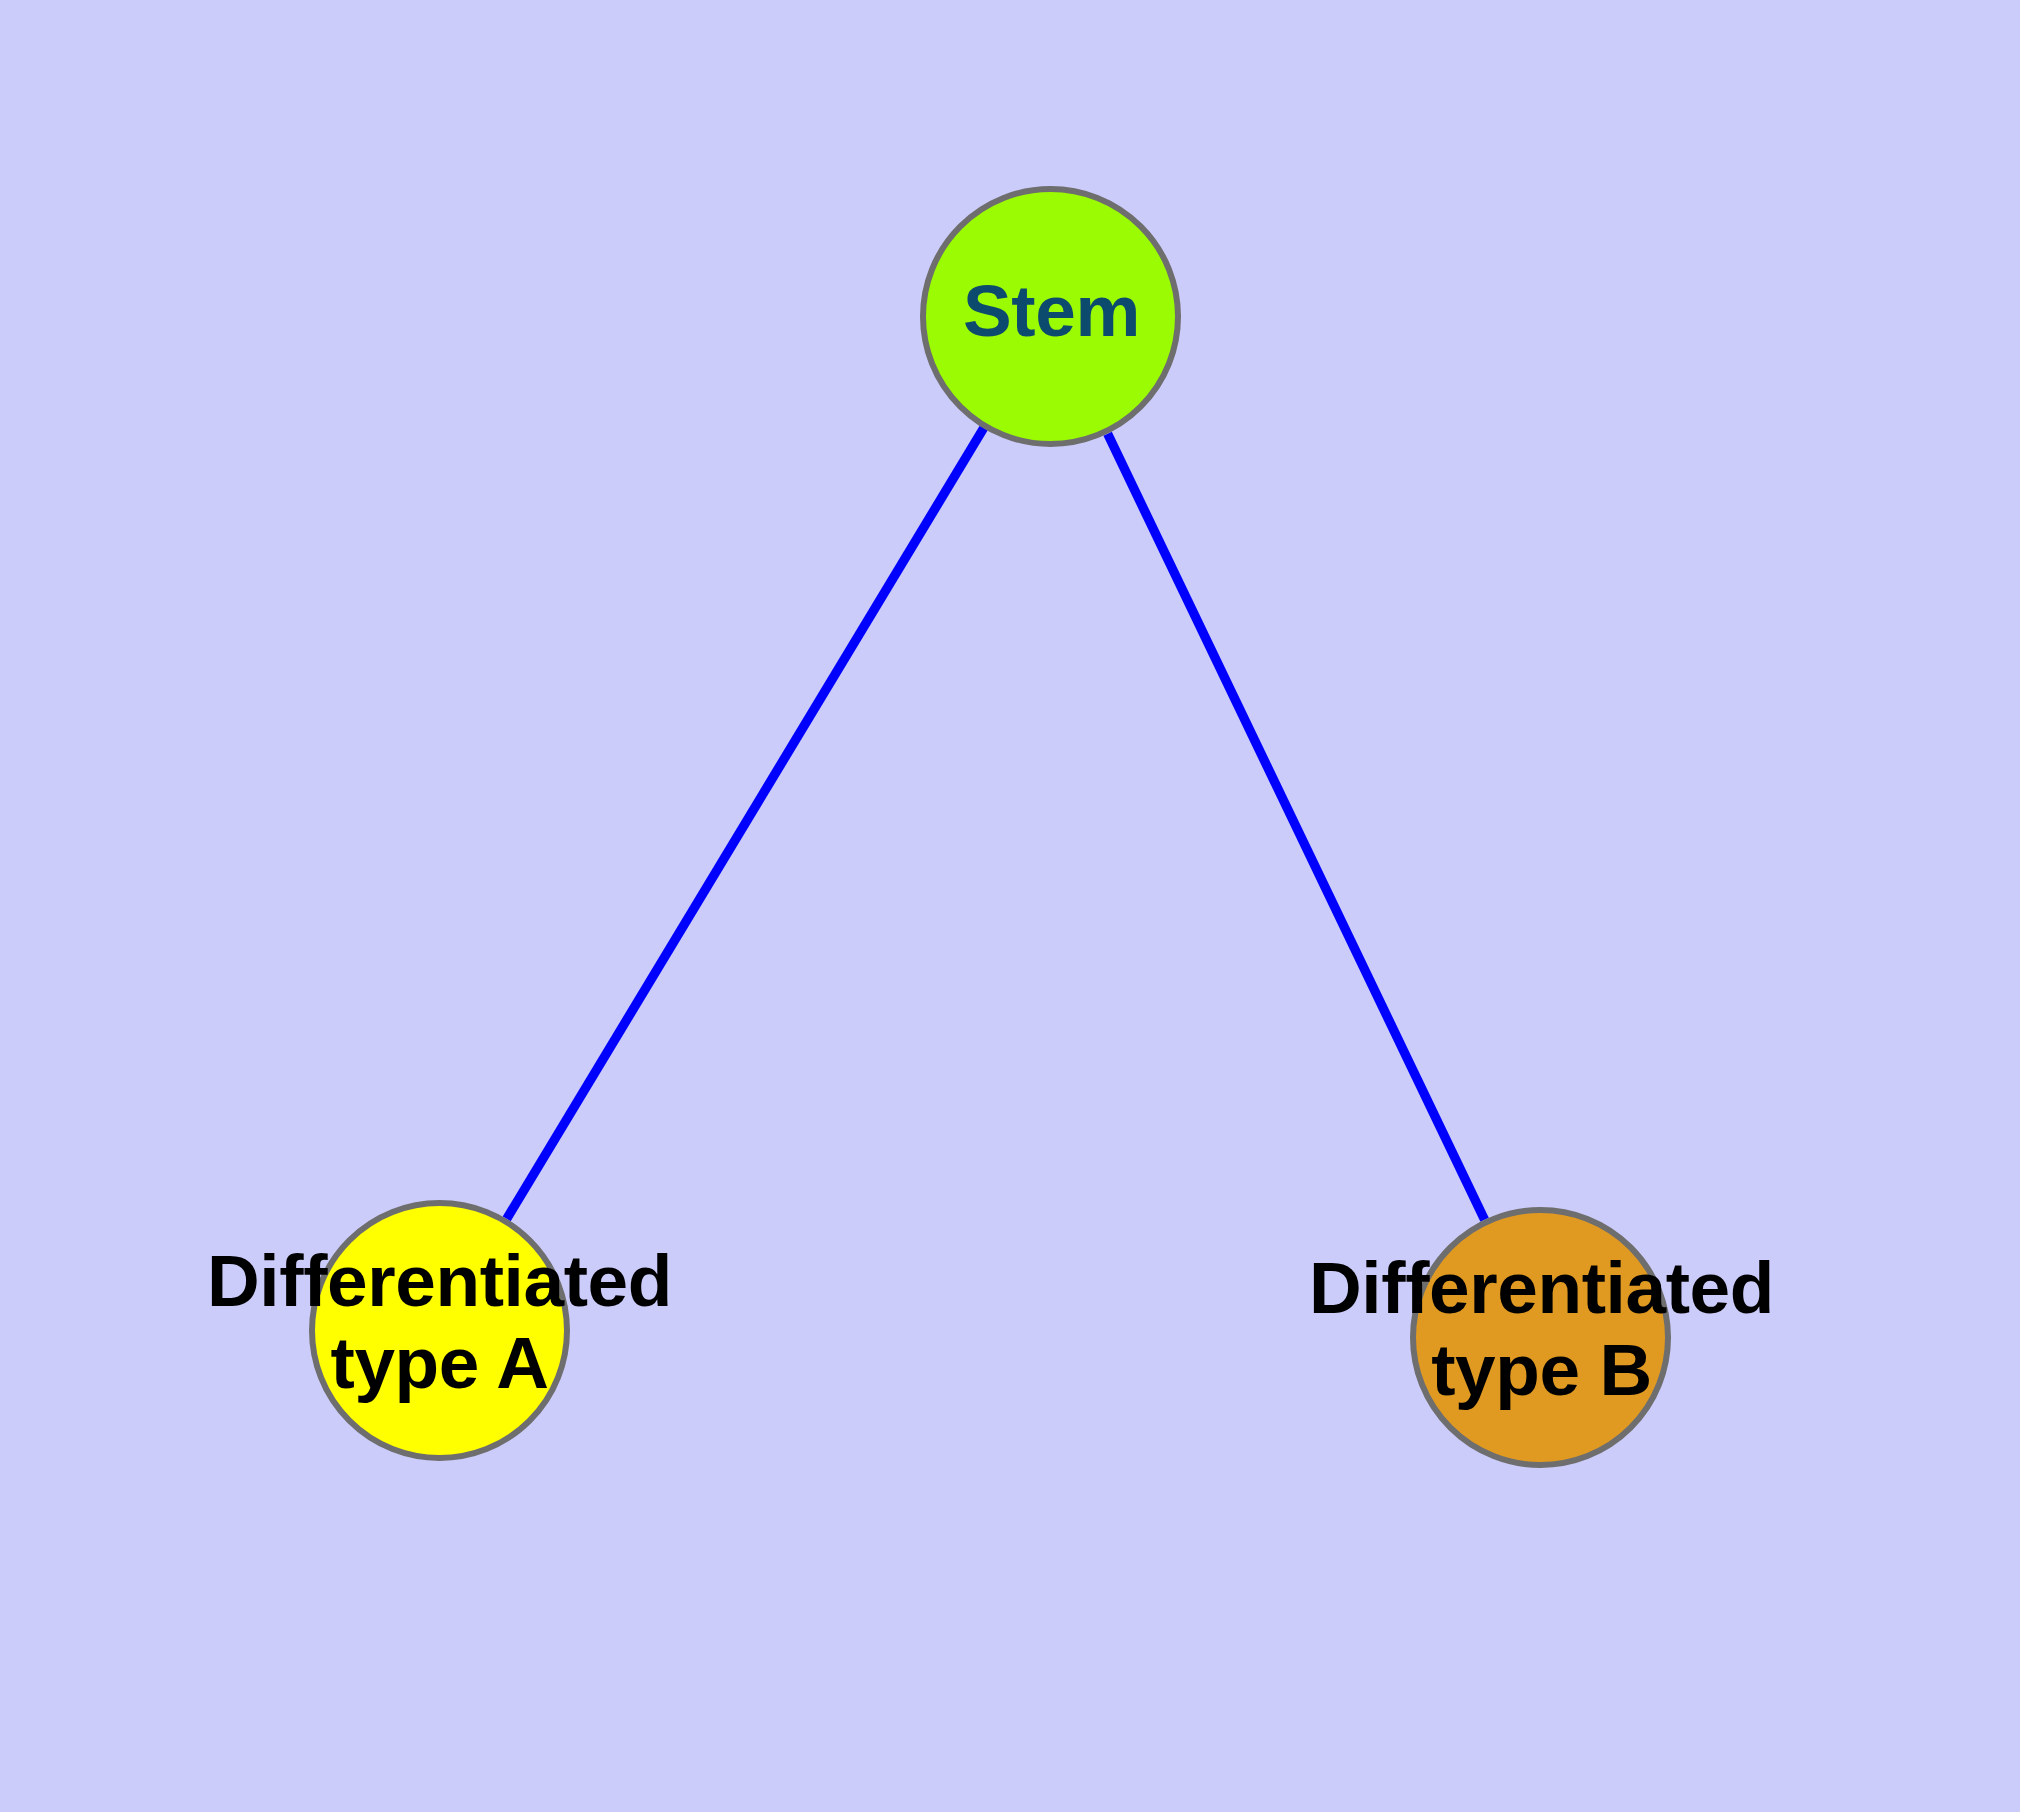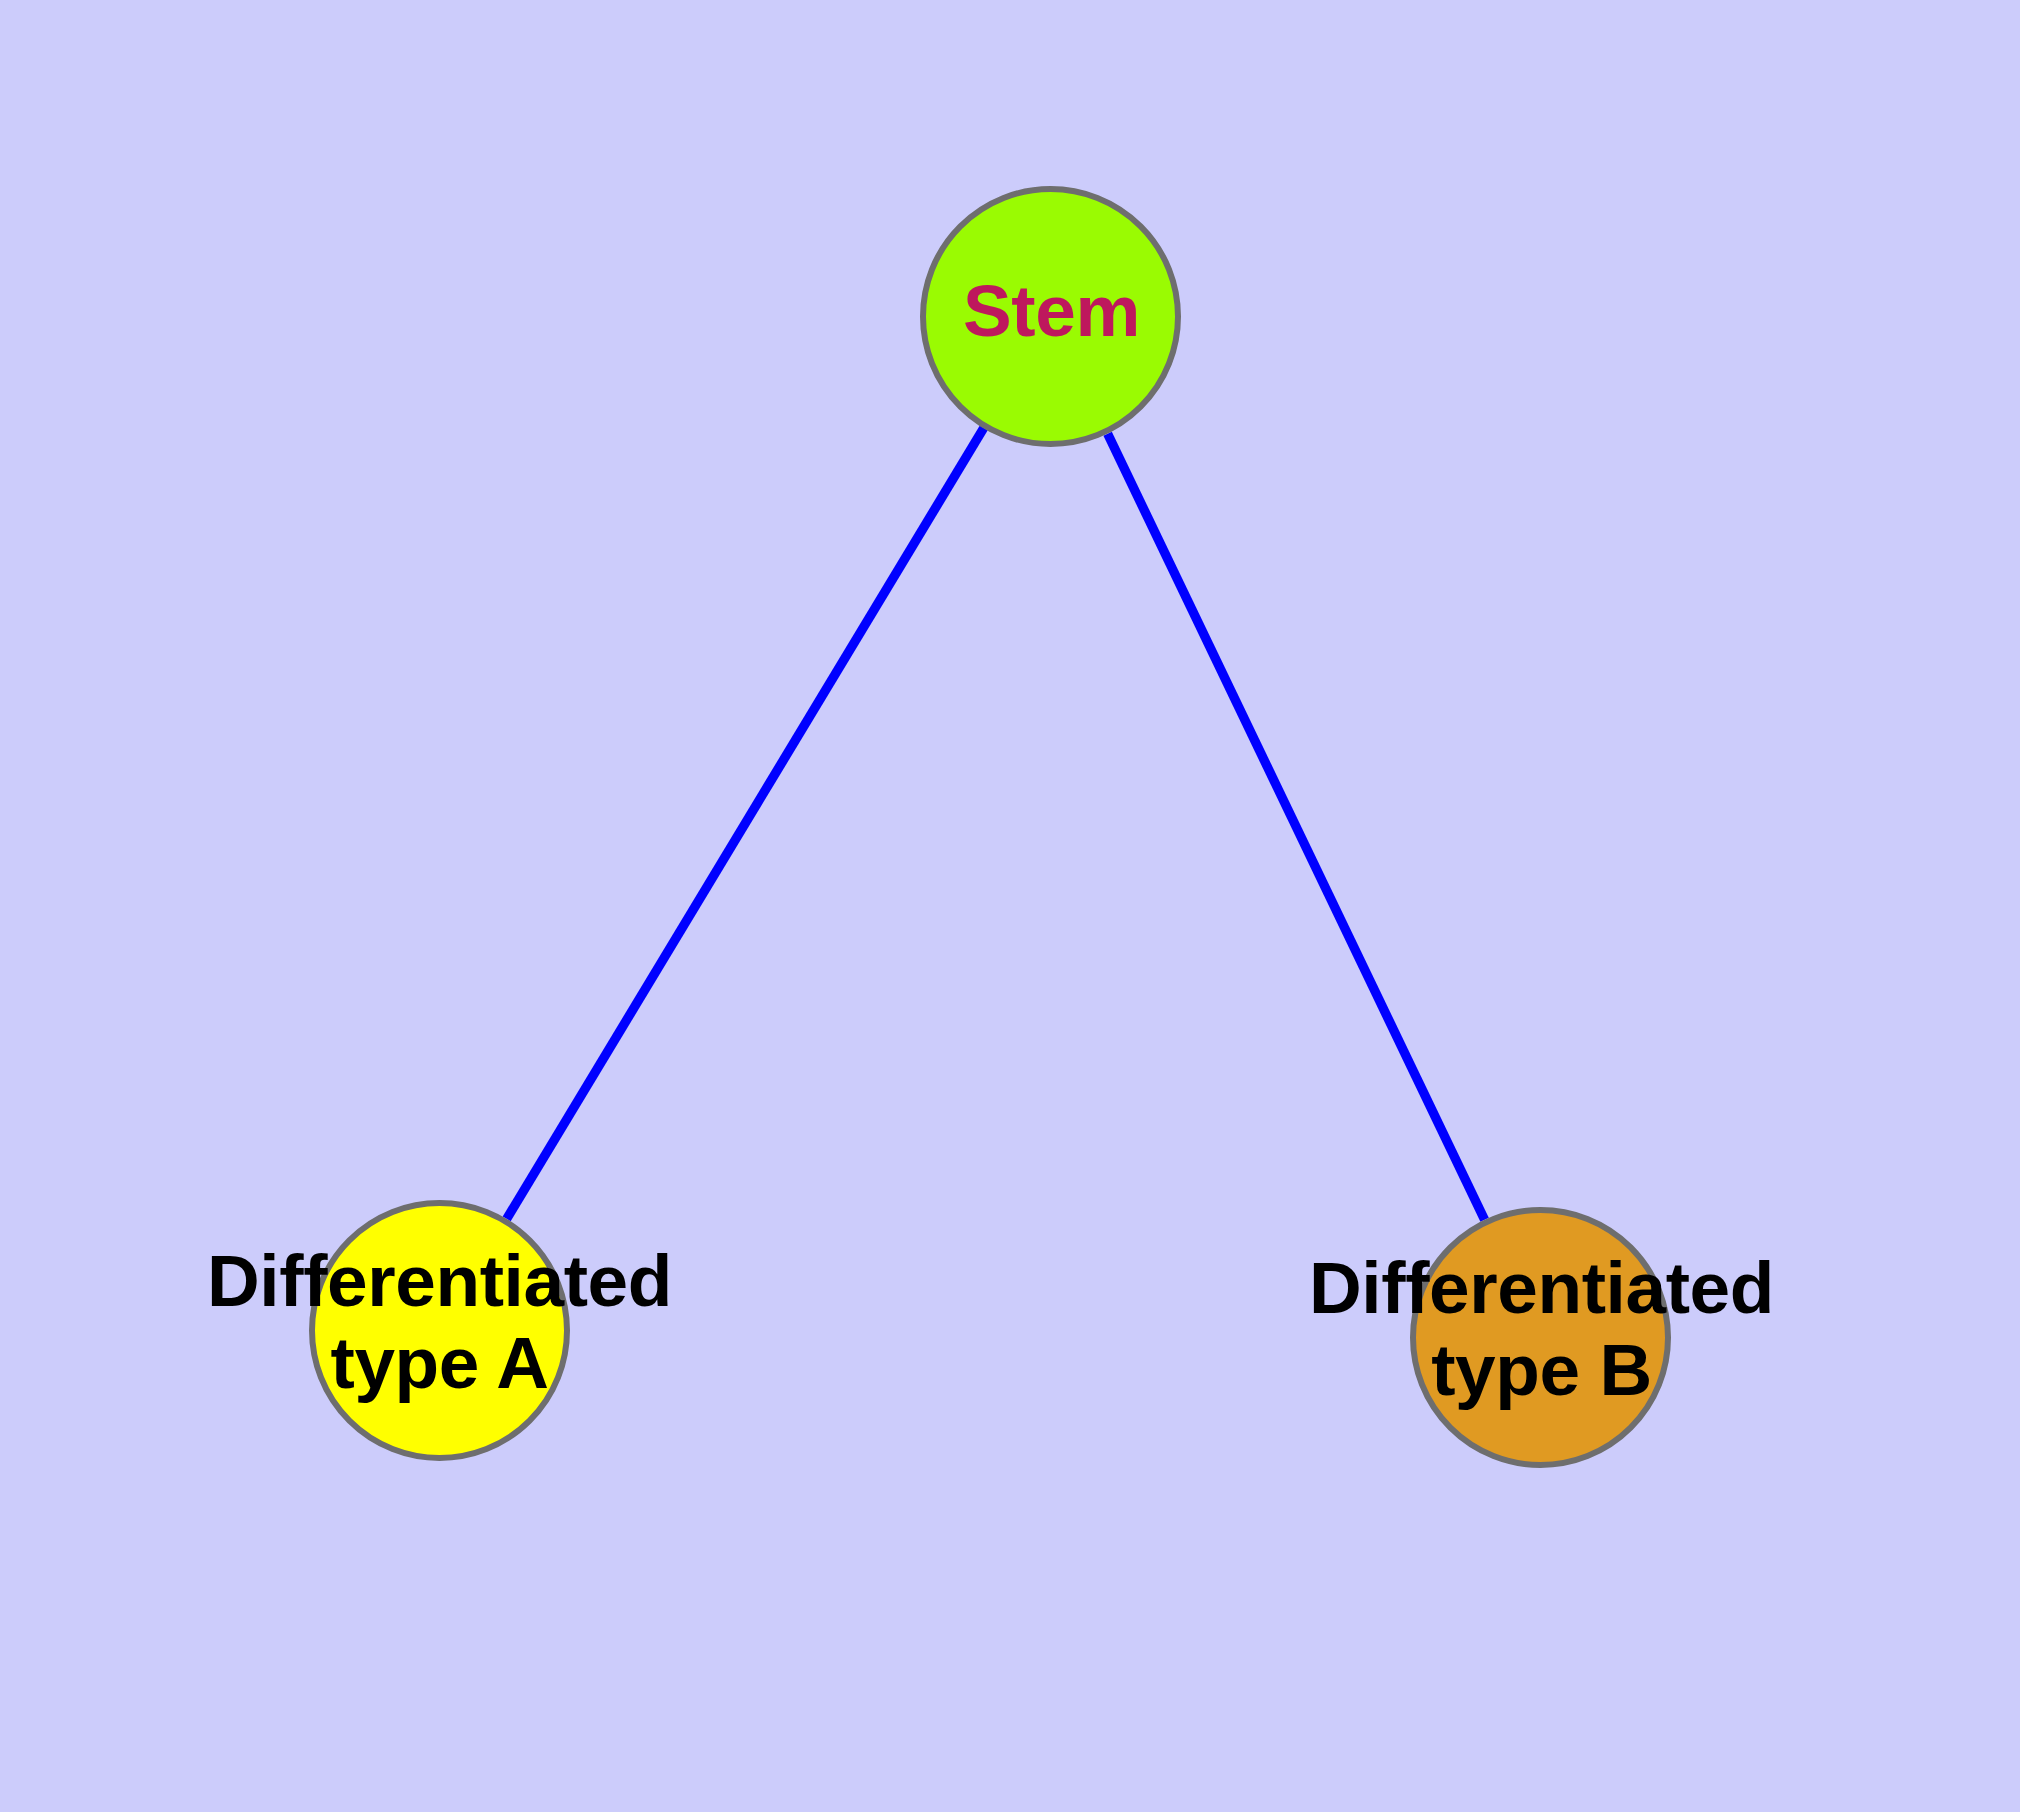--- a/index.html
+++ b/index.html
@@ -98,21 +98,21 @@
     <line id="edge-stem-diff-a" x1="1160.4600517835472" y1="504.86886151675077" x2="597.5399482164529" y2="1438.1311384832493" stroke="#0000ff" stroke-width="11" stroke-linecap="butt"></line>
     <line id="edge-stem-diff-b" x1="1306.603120892106" y1="511.85252711935607" x2="1751.396879107894" y2="1439.1474728806438" stroke="#0000ff" stroke-width="11" stroke-linecap="butt"></line>
   </svg>
 
   <div id="node-layer">
 
     <div class="node node-stem" style="left: 920px; top: 186px; width: 261px; height: 261px; background: rgb(154, 251, 2); border-color: rgb(110, 110, 110);"></div>
     <div class="node node-diff-a" style="left: 309px; top: 1200px; width: 261px; height: 261px; background: rgb(255, 255, 0); border-color: rgb(110, 110, 110);"></div>
     <div class="node node-diff-b" style="left: 1410px; top: 1207px; width: 261px; height: 261px; background: rgb(224, 154, 34); border-color: rgb(110, 110, 110);"></div>
 
-    <div class="node-label label-stem" style="left: 797px; color: #be185d;">Stem</div>
+    <div class="node-label label-stem" style="left: 797px; color: #0c4a6e;">Stem</div>
 
     <div class="node-label label-diff-a" style="left: 185px; color: rgb(0, 0, 0);">Differentiated
 type A</div>
 
     <div class="node-label label-diff-b" style="left: 1287px; color: rgb(0, 0, 0);">Differentiated
 type B</div>
 
   </div>
 </div>
 

